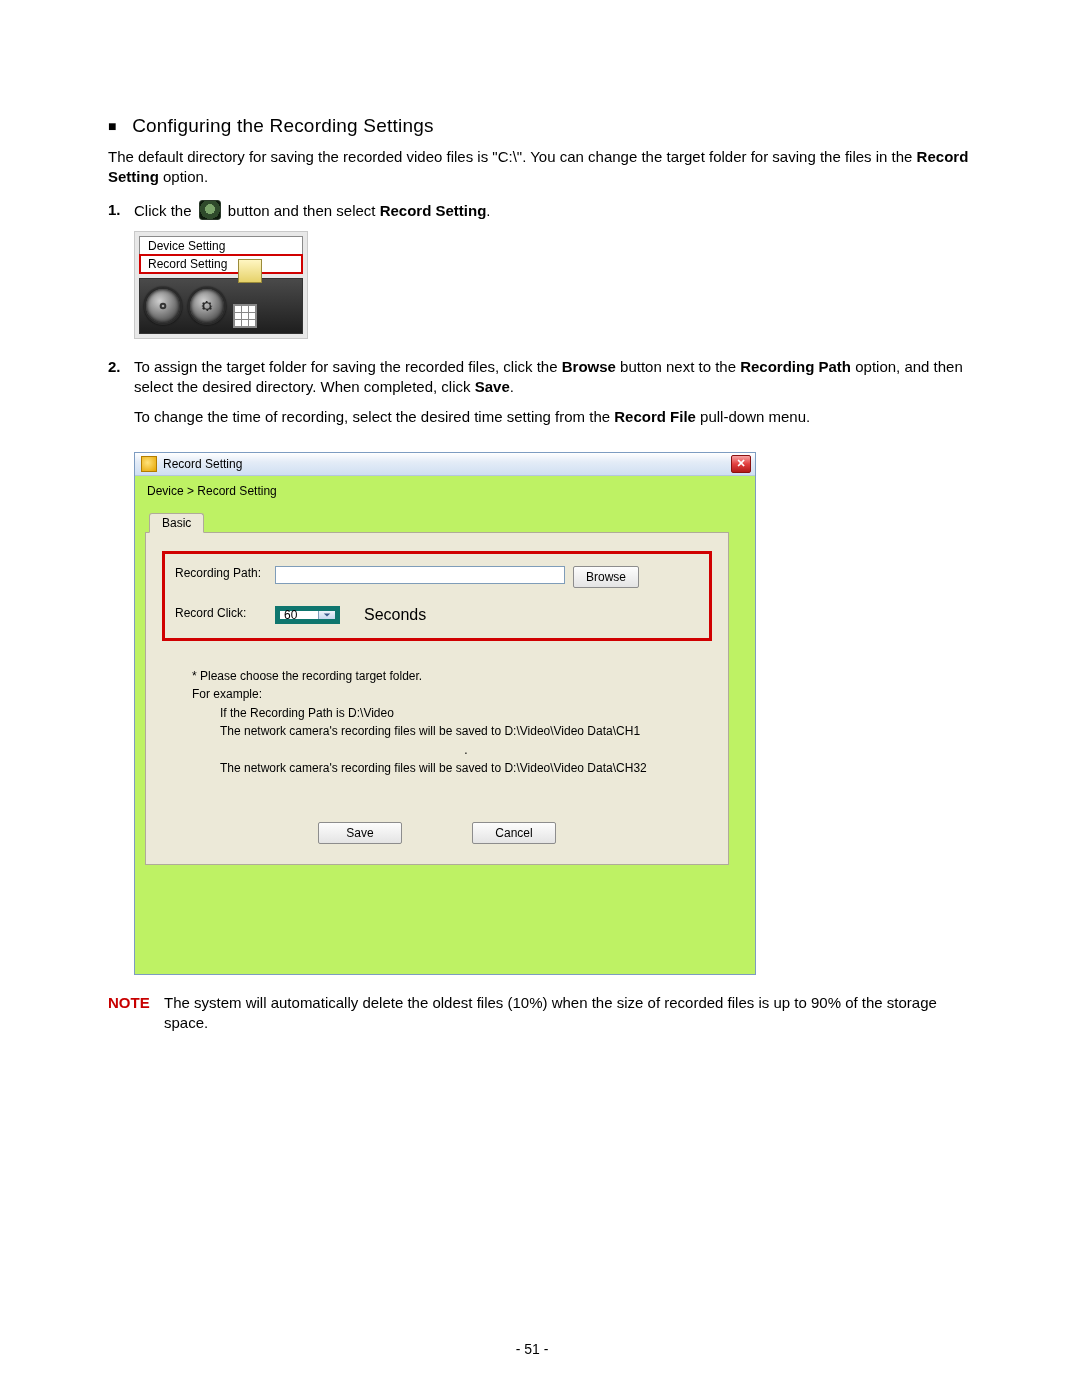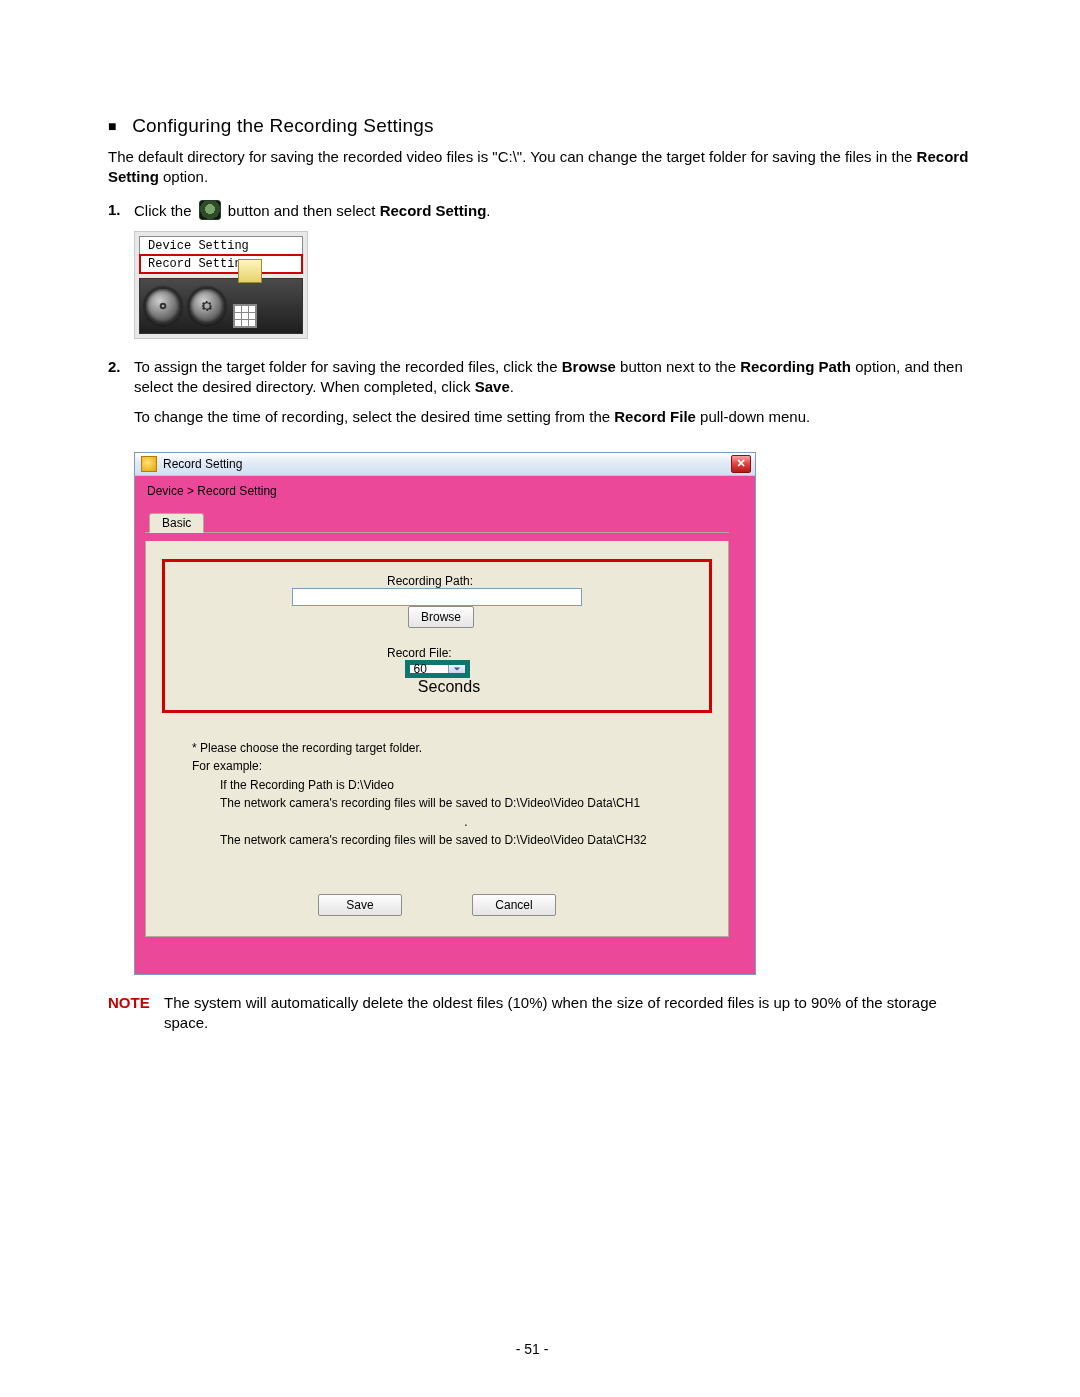--- a/index.html
+++ b/index.html
@@ -55,21 +55,20 @@
   }
   b { font-weight: bold; }
 
   
   .mini-shot {
     margin: 8px 0 18px 26px;
     width: 164px;
     padding: 4px;
     background: #e8e8e8;
     border: 1px solid #c9c9c9;
-    font-family: Liberation Mono, monospace;
   }
   .mini-menu {
     background: #fff;
     border: 1px solid #8a8a8a;
     font-size: 12px;
   }
   .mini-menu .mi {
     padding: 2px 8px;
   }
   .mini-menu .mi.hi {
@@ -149,32 +148,32 @@
   .titlebar .close {
     width: 18px; height: 16px;
     background: linear-gradient(#f7a3a3, #e24040 50%, #b21a1a);
     border: 1px solid #8a1010;
     border-radius: 2px;
     color: #fff;
     display: flex; align-items: center; justify-content: center;
     font-size: 11px; font-weight: bold;
   }
   .win-body {
-    background: #ec4899;
+    background: #bef264;
     padding: 6px 26px 12px 10px;
     min-height: 480px;
   }
   .breadcrumb {
     font-size: 12px;
     padding: 2px 0 14px 2px;
   }
   .tabstrip {
     display: flex;
     border-bottom: 1px solid #b0ab99;
-    margin-bottom: 8px;
+    margin-bottom: 0;
   }
   .tab {
     position: relative;
     top: 1px;
     background: #ece9d8;
     border: 1px solid #b0ab99;
     border-bottom: 1px solid #ece9d8;
     padding: 2px 12px;
     font-size: 12px;
     border-radius: 3px 3px 0 0;
@@ -186,23 +185,21 @@
     padding: 18px 16px 20px 16px;
     background: #ece9d8;
   }
   .red-box {
     border: 3px solid #d00000;
     padding: 12px 10px 14px 10px;
     margin-bottom: 26px;
   }
   .form-row {
     display: flex;
-    align-items: center;
     margin-bottom: 18px;
-    flex-direction: column;
   }
   .form-row:last-child { margin-bottom: 0; }
   .form-label {
     width: 100px;
     font-size: 12px;
   }
   .tinput {
     height: 18px;
     border: 1px solid #7f9db9;
     background: #fff;
@@ -361,21 +358,21 @@
 
         <div class="red-box">
           <div class="form-row">
             <div class="form-label">Recording Path:</div>
             <input class="tinput path-input" value="" style="">
             <div class="wbtn">
                 <span>Browse</span>
               </div>
           </div>
           <div class="form-row">
-            <div class="form-label">Record File:</div>
+            <div class="form-label">Record Click:</div>
             <div class="combo">
               <div class="cv">60</div>
               <div class="cbtn">
                 <svg viewBox="0 0 10 10">
                     <path d="M1 3 L5 7 L9 3 Z" fill="#3a5a8a"></path>
                   </svg>
               </div>
             </div>
             <span style="margin-left:24px;font-size:16px">Seconds</span>
           </div>

